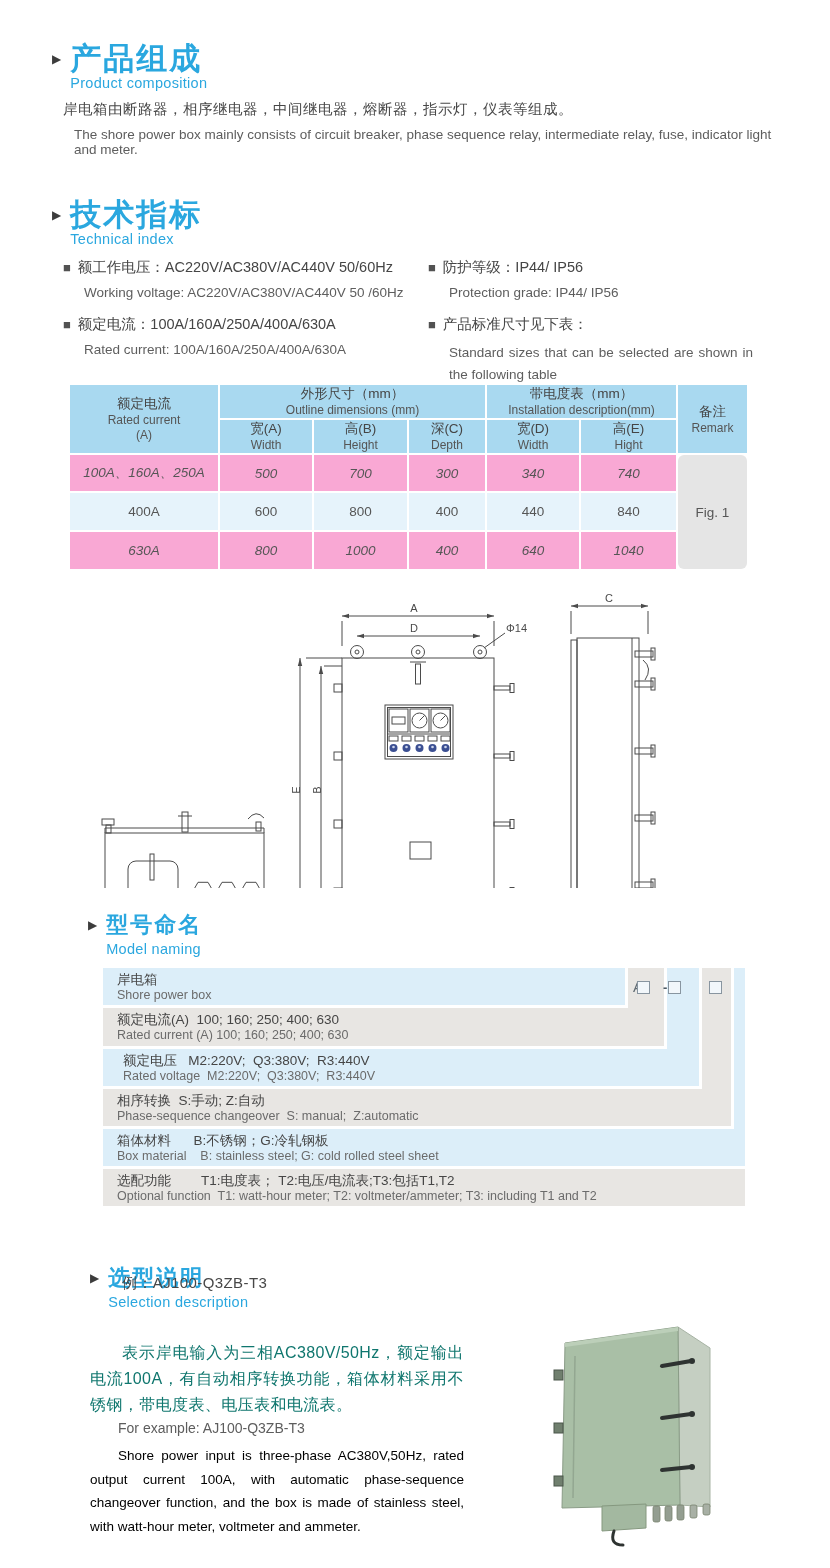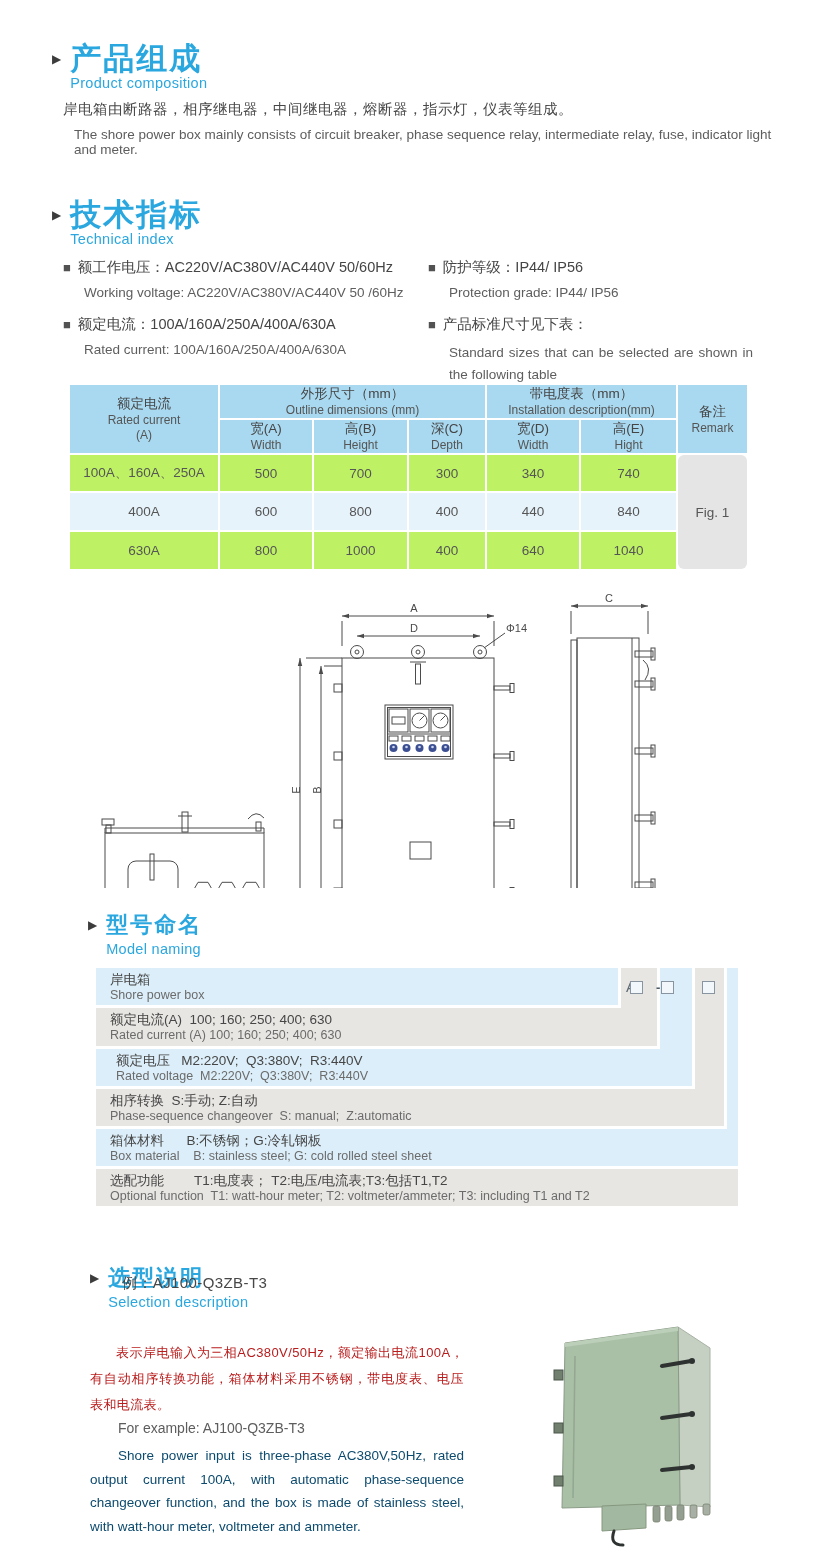--- a/index.html
+++ b/index.html
@@ -21,36 +21,36 @@
   .bullet{font-size:13px;color:#525252;line-height:1;}
   .spec-en{font-size:13.5px;color:#5e5e5e;margin:8px 0 15px 21px;}
   .just{text-align:justify;}
   
   table.dims{border-collapse:separate;border-spacing:2px;table-layout:fixed;background:#fff;}
   table.dims th, table.dims td{padding:0;text-align:center;vertical-align:middle;font-weight:normal;}
   .hd{background:#a9d9f0;}
   .hd .c1{font-size:13.5px;color:#454545;line-height:18px;}
   .hd .c2{font-size:12px;color:#555;line-height:15px;}
   td.cell{font-size:13.5px;color:#565656;}
-  .rbg1{background:#bef264;} .rbg2{background:#e6f3fb;}
+  .rbg1{background:#f9a8d4;font-style:italic;} .rbg2{background:#e6f3fb;}
   .remark-cell{background:#e5e5e5;font-size:13.5px;color:#565656;border-radius:6px;}
   
   .nrow{position:absolute;left:0;box-sizing:border-box;padding:3px 0 0 14px;}
   .lb{background:#dceef9;} .gy{background:#e8e6e3;}
   .ncn{font-size:13.5px;color:#464646;line-height:17px;white-space:pre;}
   .nen{font-size:12.5px;color:#6b6b6b;line-height:15px;white-space:pre;}
   .strip{position:absolute;top:0;}
   .code-prefix{position:absolute;font-size:14.5px;color:#5f6a72;letter-spacing:1px;}
   .code-box-group{position:absolute;display:flex;align-items:center;}
   .code-dash{font-size:13px;font-weight:bold;color:#4c5963;margin-right:1px;line-height:12px;}
   .code-square{width:11px;height:11px;border:1.5px solid #8895a0;background:#f2f7fb;display:inline-block;}
   
   .sel-example{font-size:15px;color:#474747;letter-spacing:.4px;}
-  .sel-cn{font-size:13px;color:#b91c1c;line-height:26px;text-indent:2em;letter-spacing:.4px;}
-  .sel-en{font-size:13.5px;color:#0c4a6e;line-height:23.5px;text-indent:28px;}
+  .sel-cn{font-size:16px;color:#0f766e;line-height:26px;text-indent:2em;letter-spacing:.4px;}
+  .sel-en{font-size:13.5px;color:#000000;line-height:23.5px;text-indent:28px;}
   svg text{font-family:"Liberation Sans","DejaVu Sans",sans-serif;}
 </style>
 </head>
 <body>
 
 <div class="abs sec-head" style="left:52px;top:46px;">
   <span class="marker">▶</span>
   <div>
     <div class="t-cn">产品组成</div>
     <div class="t-en">Product  composition</div>
@@ -324,21 +324,21 @@
 </svg>
 
 <div class="abs sec-head" style="left:88px;top:912px;">
   <span class="marker">▶</span>
   <div>
     <div class="t-cn" style="font-size:22px;">型号命名</div>
     <div class="t-en">Model naming</div>
   </div>
 </div>
 
-<div class="abs" style="left:96px;top:968px;width:642px;height:238px;">
+<div class="abs" style="left:103px;top:968px;width:642px;height:238px;">
 
   <div class="strip gy" style="left:525px;width:36px;height:78px;"></div>
   <div class="strip lb" style="left:564px;width:32px;height:118px;"></div>
   <div class="strip gy" style="left:599px;width:29px;height:158px;"></div>
   <div class="strip lb" style="left:631px;width:11px;height:198px;"></div>
 
   <div class="nrow lb" style="top:0;height:37px;width:522px;">
     <div class="ncn">岸电箱</div>
     <div class="nen">Shore power box</div>
   </div>

